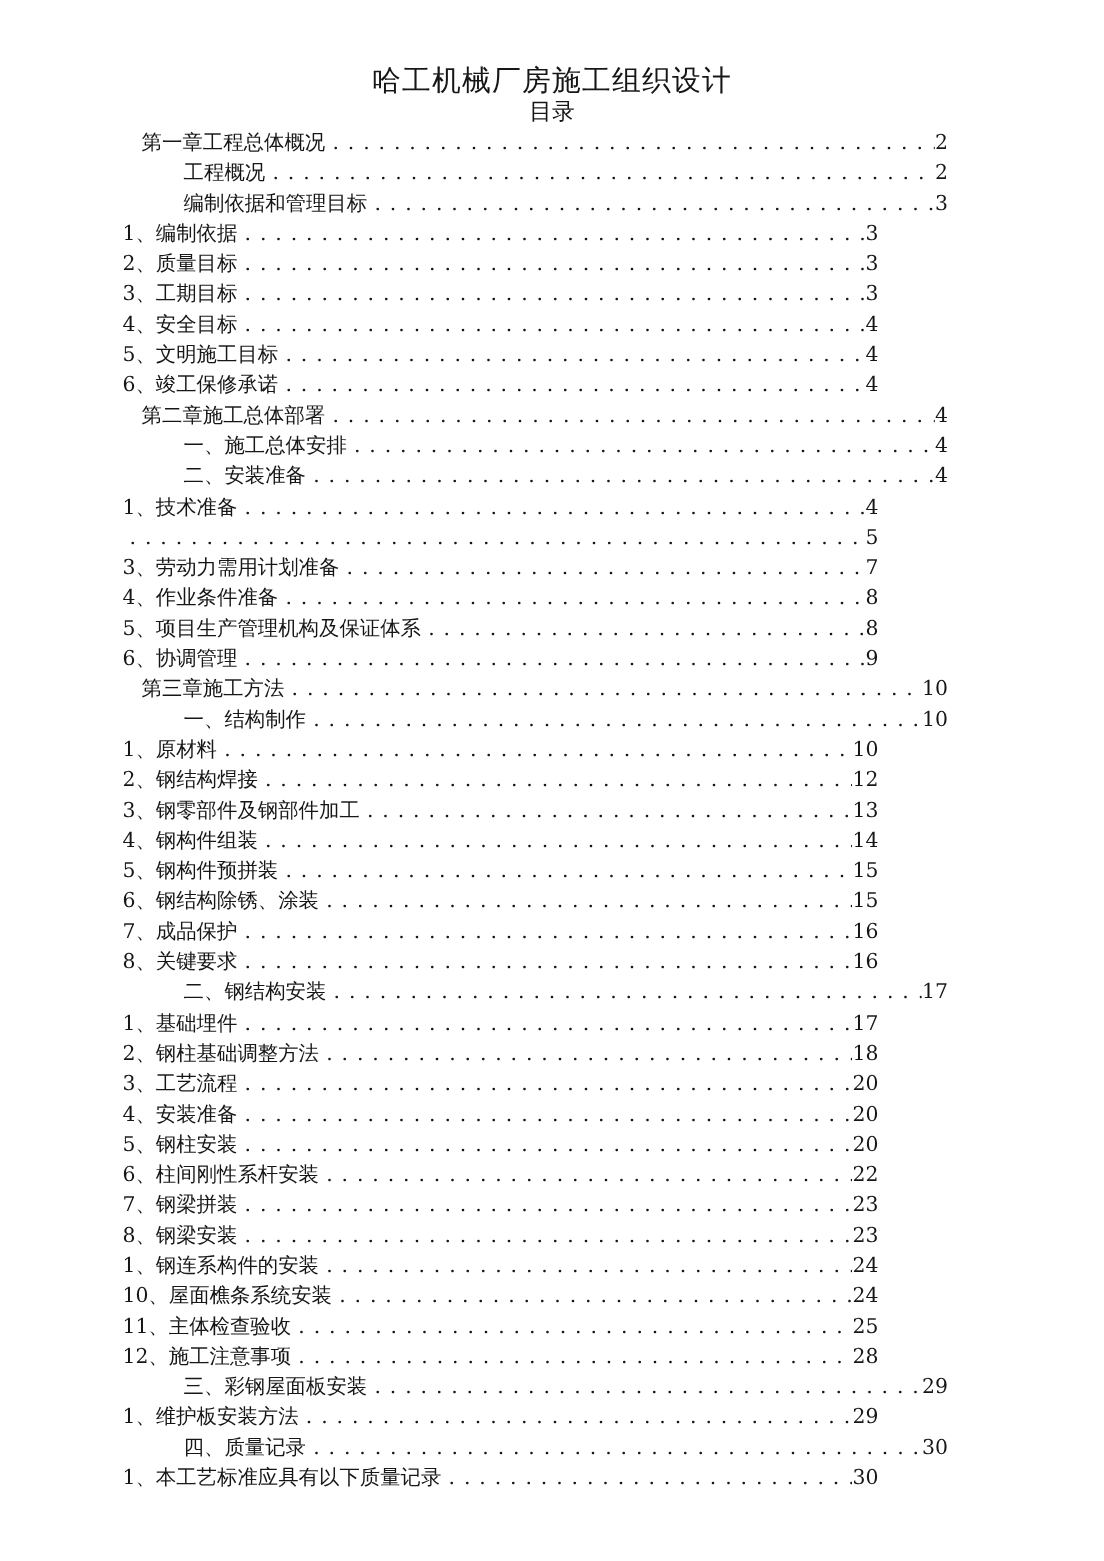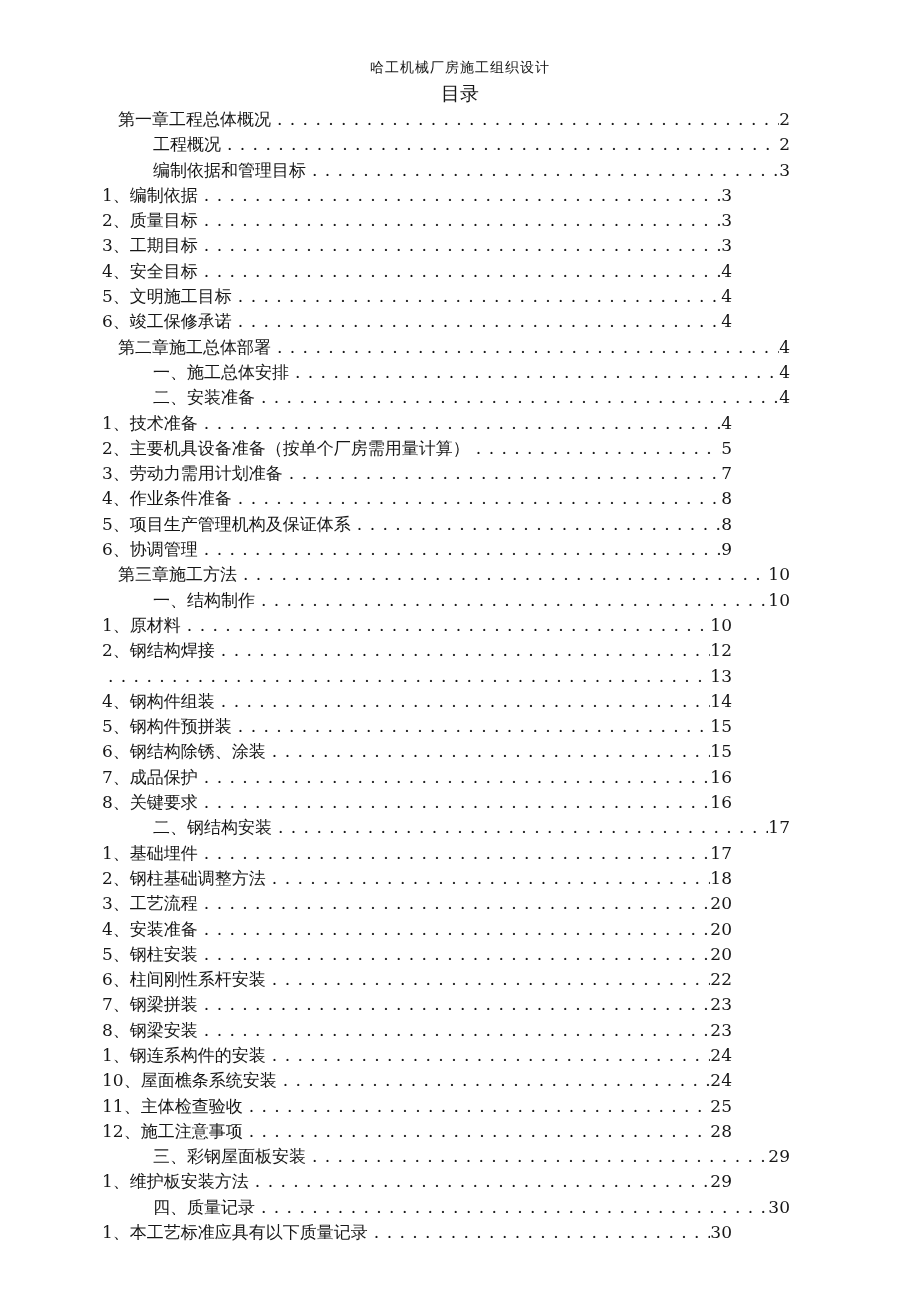--- a/index.html
+++ b/index.html
@@ -14,21 +14,21 @@
     background: #ffffff;
     overflow: hidden;
     font-family: "DejaVu Serif", "Liberation Serif", serif;
     color: #161616;
   }
   .doc-header {
     padding-top: 54px;
     text-align: center;
   }
   .doc-title {
-    font-size: 14px;
+    font-size: 24px;
     line-height: 27px;
     letter-spacing: 1px;
   }
   .toc-heading {
     font-size: 19px;
     line-height: 25px;
   }
   .toc {
     margin-left: 100px;
     width: 690px;
@@ -129,21 +129,20 @@
     <span class="label">二、安装准备</span>
     <span class="dots">. . . . . . . . . . . . . . . . . . . . . . . . . . . . . . . . . . . . . . . . . . . . . . . . . . . . . . . . . . . . . . . . . . . . . . . . . . . . . . . . . . . . . . . . . . . . . . . . . . . . . . . . . . . . . . . . . . . . . . . . . . . . . . . . . . . . . . . . . . . . . . . . . . . . . . . . . . . . . . . . . . . . . . . . . . . . . . . . . . . . . . . . . . . . . . . . . . . . . . . . </span>
     <span class="pageno">4</span>
   </div>
       <div class="toc-row lv-item">
     <span class="label">1、技术准备</span>
     <span class="dots">. . . . . . . . . . . . . . . . . . . . . . . . . . . . . . . . . . . . . . . . . . . . . . . . . . . . . . . . . . . . . . . . . . . . . . . . . . . . . . . . . . . . . . . . . . . . . . . . . . . . . . . . . . . . . . . . . . . . . . . . . . . . . . . . . . . . . . . . . . . . . . . . . . . . . . . . . . . . . . . . . . . . . . . . . . . . . . . . . . . . . . . . . . . . . . . . . . . . . . . . </span>
     <span class="pageno">4</span>
   </div>
       <div class="toc-row lv-item">
-    <span class="label">2、主要机具设备准备（按单个厂房需用量计算）</span>
     <span class="dots">. . . . . . . . . . . . . . . . . . . . . . . . . . . . . . . . . . . . . . . . . . . . . . . . . . . . . . . . . . . . . . . . . . . . . . . . . . . . . . . . . . . . . . . . . . . . . . . . . . . . . . . . . . . . . . . . . . . . . . . . . . . . . . . . . . . . . . . . . . . . . . . . . . . . . . . . . . . . . . . . . . . . . . . . . . . . . . . . . . . . . . . . . . . . . . . . . . . . . . . . </span>
     <span class="pageno">5</span>
   </div>
       <div class="toc-row lv-item">
     <span class="label">3、劳动力需用计划准备</span>
     <span class="dots">. . . . . . . . . . . . . . . . . . . . . . . . . . . . . . . . . . . . . . . . . . . . . . . . . . . . . . . . . . . . . . . . . . . . . . . . . . . . . . . . . . . . . . . . . . . . . . . . . . . . . . . . . . . . . . . . . . . . . . . . . . . . . . . . . . . . . . . . . . . . . . . . . . . . . . . . . . . . . . . . . . . . . . . . . . . . . . . . . . . . . . . . . . . . . . . . . . . . . . . . </span>
     <span class="pageno">7</span>
   </div>
       <div class="toc-row lv-item">
     <span class="label">4、作业条件准备</span>
@@ -174,20 +173,21 @@
     <span class="label">1、原材料</span>
     <span class="dots">. . . . . . . . . . . . . . . . . . . . . . . . . . . . . . . . . . . . . . . . . . . . . . . . . . . . . . . . . . . . . . . . . . . . . . . . . . . . . . . . . . . . . . . . . . . . . . . . . . . . . . . . . . . . . . . . . . . . . . . . . . . . . . . . . . . . . . . . . . . . . . . . . . . . . . . . . . . . . . . . . . . . . . . . . . . . . . . . . . . . . . . . . . . . . . . . . . . . . . . . </span>
     <span class="pageno">10</span>
   </div>
       <div class="toc-row lv-item">
     <span class="label">2、钢结构焊接</span>
     <span class="dots">. . . . . . . . . . . . . . . . . . . . . . . . . . . . . . . . . . . . . . . . . . . . . . . . . . . . . . . . . . . . . . . . . . . . . . . . . . . . . . . . . . . . . . . . . . . . . . . . . . . . . . . . . . . . . . . . . . . . . . . . . . . . . . . . . . . . . . . . . . . . . . . . . . . . . . . . . . . . . . . . . . . . . . . . . . . . . . . . . . . . . . . . . . . . . . . . . . . . . . . . </span>
     <span class="pageno">12</span>
   </div>
       <div class="toc-row lv-item">
+    <span class="label">3、钢零部件及钢部件加工</span>
     <span class="dots">. . . . . . . . . . . . . . . . . . . . . . . . . . . . . . . . . . . . . . . . . . . . . . . . . . . . . . . . . . . . . . . . . . . . . . . . . . . . . . . . . . . . . . . . . . . . . . . . . . . . . . . . . . . . . . . . . . . . . . . . . . . . . . . . . . . . . . . . . . . . . . . . . . . . . . . . . . . . . . . . . . . . . . . . . . . . . . . . . . . . . . . . . . . . . . . . . . . . . . . . </span>
     <span class="pageno">13</span>
   </div>
       <div class="toc-row lv-item">
     <span class="label">4、钢构件组装</span>
     <span class="dots">. . . . . . . . . . . . . . . . . . . . . . . . . . . . . . . . . . . . . . . . . . . . . . . . . . . . . . . . . . . . . . . . . . . . . . . . . . . . . . . . . . . . . . . . . . . . . . . . . . . . . . . . . . . . . . . . . . . . . . . . . . . . . . . . . . . . . . . . . . . . . . . . . . . . . . . . . . . . . . . . . . . . . . . . . . . . . . . . . . . . . . . . . . . . . . . . . . . . . . . . </span>
     <span class="pageno">14</span>
   </div>
       <div class="toc-row lv-item">
     <span class="label">5、钢构件预拼装</span>

